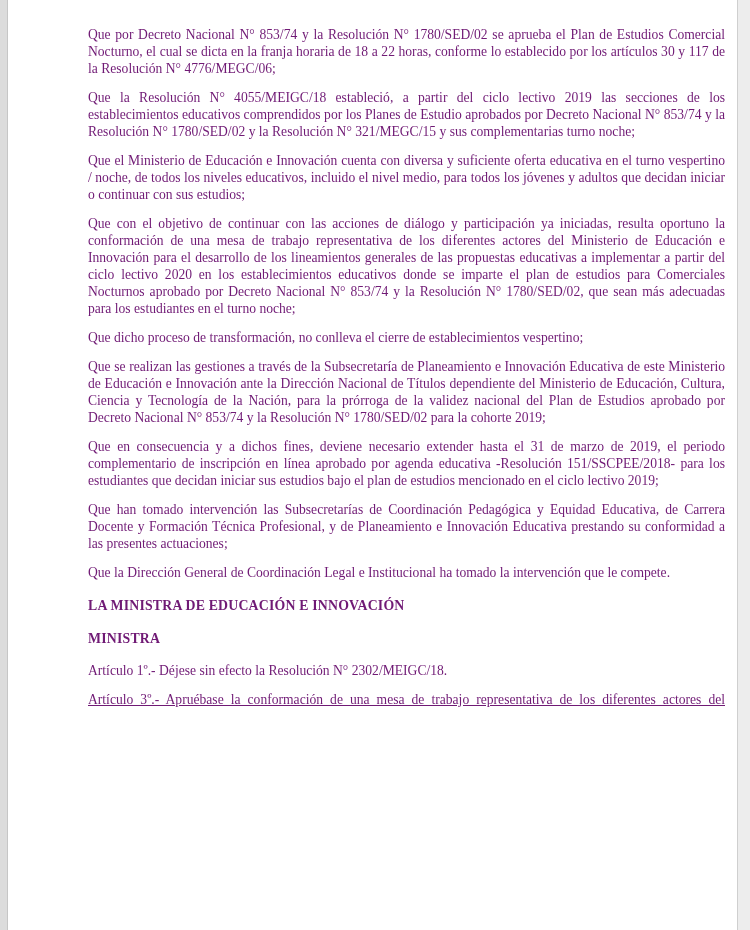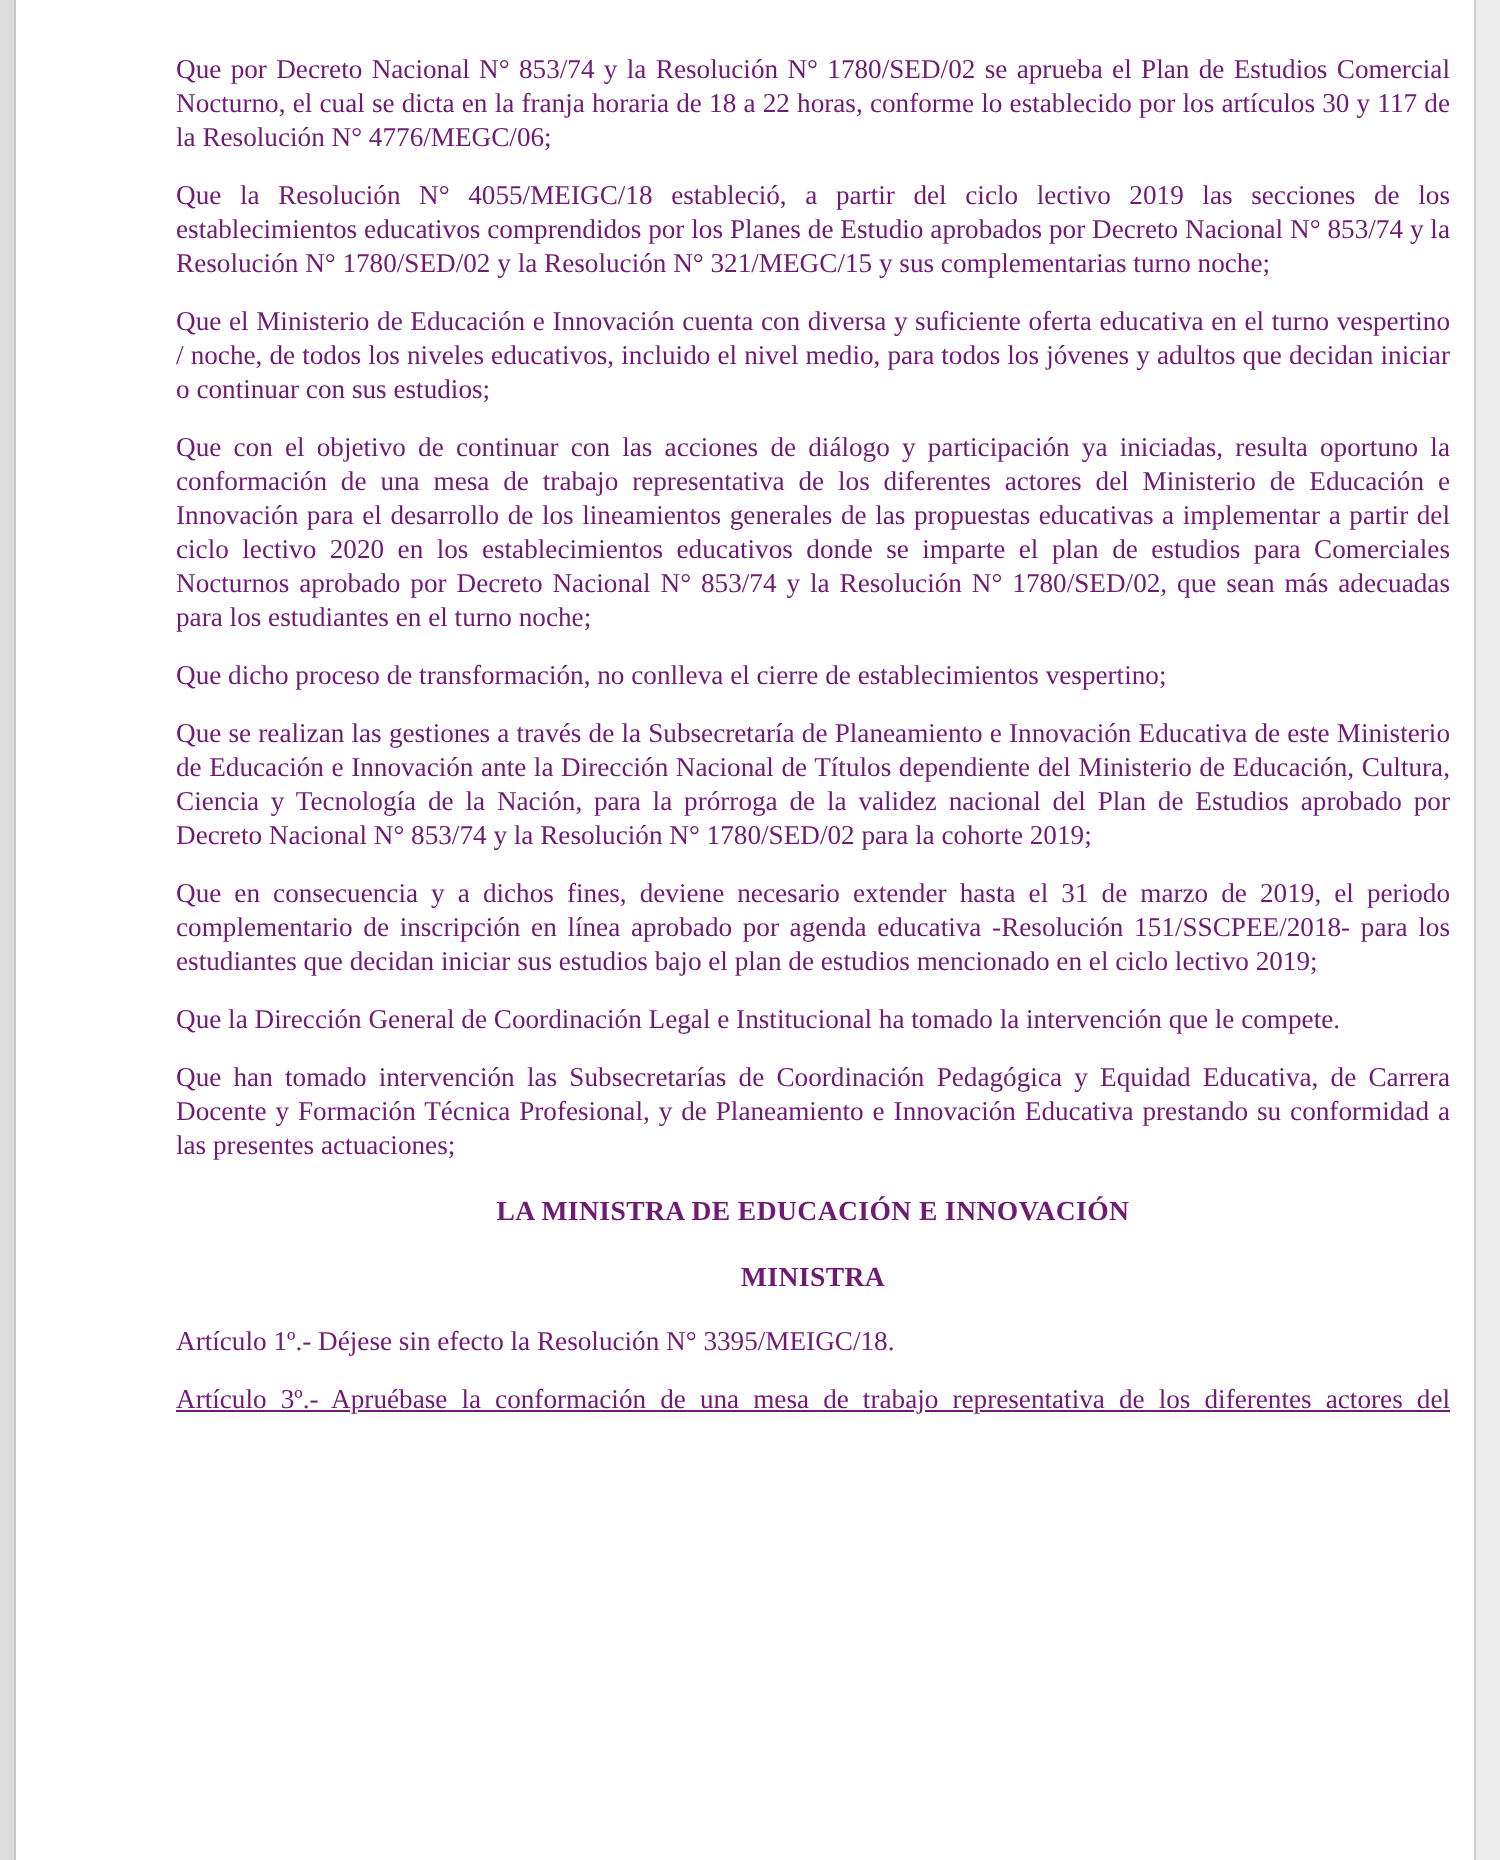--- a/index.html
+++ b/index.html
@@ -36,21 +36,20 @@
     color: #701a75;
     font-size: 13.6px;
     line-height: 17px;
     text-align: justify;
     text-justify: inter-word;
   }
   p.recital {
     margin: 0 0 12px 0;
   }
   p.heading {
-    text-align: center;
     font-weight: bold;
     margin: 16px 0 15px 0;
     font-size: 13.8px;
     letter-spacing: 0.2px;
   }
   p.article {
     margin: 0 0 12px 0;
   }
   p.cutoff {
     text-align-last: justify;
@@ -65,21 +64,21 @@
 <div class="gutter-right"></div>
 
 <div class="content">
   <p class="recital">Que por Decreto Nacional N° 853/74 y la Resolución N° 1780/SED/02 se aprueba el Plan de Estudios Comercial Nocturno, el cual se dicta en la franja horaria de 18 a 22 horas, conforme lo establecido por los artículos 30 y 117 de la Resolución N° 4776/MEGC/06;</p>
   <p class="recital">Que la Resolución N° 4055/MEIGC/18 estableció, a partir del ciclo lectivo 2019 las secciones de los establecimientos educativos comprendidos por los Planes de Estudio aprobados por Decreto Nacional N° 853/74 y la Resolución N° 1780/SED/02 y la Resolución N° 321/MEGC/15 y sus complementarias turno noche;</p>
   <p class="recital">Que el Ministerio de Educación e Innovación cuenta con diversa y suficiente oferta educativa en el turno vespertino / noche, de todos los niveles educativos, incluido el nivel medio, para todos los jóvenes y adultos que decidan iniciar o continuar con sus estudios;</p>
   <p class="recital">Que con el objetivo de continuar con las acciones de diálogo y participación ya iniciadas, resulta oportuno la conformación de una mesa de trabajo representativa de los diferentes actores del Ministerio de Educación e Innovación para el desarrollo de los lineamientos generales de las propuestas educativas a implementar a partir del ciclo lectivo 2020 en los establecimientos educativos donde se imparte el plan de estudios para Comerciales Nocturnos aprobado por Decreto Nacional N° 853/74 y la Resolución N° 1780/SED/02, que sean más adecuadas para los estudiantes en el turno noche;</p>
   <p class="recital">Que dicho proceso de transformación, no conlleva el cierre de establecimientos vespertino;</p>
   <p class="recital">Que se realizan las gestiones a través de la Subsecretaría de Planeamiento e Innovación Educativa de este Ministerio de Educación e Innovación ante la Dirección Nacional de Títulos dependiente del Ministerio de Educación, Cultura, Ciencia y Tecnología de la Nación, para la prórroga de la validez nacional del Plan de Estudios aprobado por Decreto Nacional N° 853/74 y la Resolución N° 1780/SED/02 para la cohorte 2019;</p>
   <p class="recital">Que en consecuencia y a dichos fines, deviene necesario extender hasta el 31 de marzo de 2019, el periodo complementario de inscripción en línea aprobado por agenda educativa -Resolución 151/SSCPEE/2018- para los estudiantes que decidan iniciar sus estudios bajo el plan de estudios mencionado en el ciclo lectivo 2019;</p>
+  <p class="recital">Que han tomado intervención las Subsecretarías de Coordinación Pedagógica y Equidad Educativa, de Carrera Docente y Formación Técnica Profesional, y de Planeamiento e Innovación Educativa prestando su conformidad a las presentes actuaciones;</p>
   <p class="recital">Que la Dirección General de Coordinación Legal e Institucional ha tomado la intervención que le compete.</p>
-  <p class="recital">Que han tomado intervención las Subsecretarías de Coordinación Pedagógica y Equidad Educativa, de Carrera Docente y Formación Técnica Profesional, y de Planeamiento e Innovación Educativa prestando su conformidad a las presentes actuaciones;</p>
 
   <p class="heading">LA MINISTRA DE EDUCACIÓN E INNOVACIÓN</p>
   <p class="heading">MINISTRA</p>
 
-  <p class="article">Artículo 1º.- Déjese sin efecto la Resolución N° 3395/MEIGC/18.</p>
+  <p class="article">Artículo 1º.- Déjese sin efecto la Resolución N° 2302/MEIGC/18.</p>
   <p class="article cutoff">Artículo 3º.- Apruébase la conformación de una mesa de trabajo representativa de los diferentes actores del</p>
 </div>
 
 </body></html>

